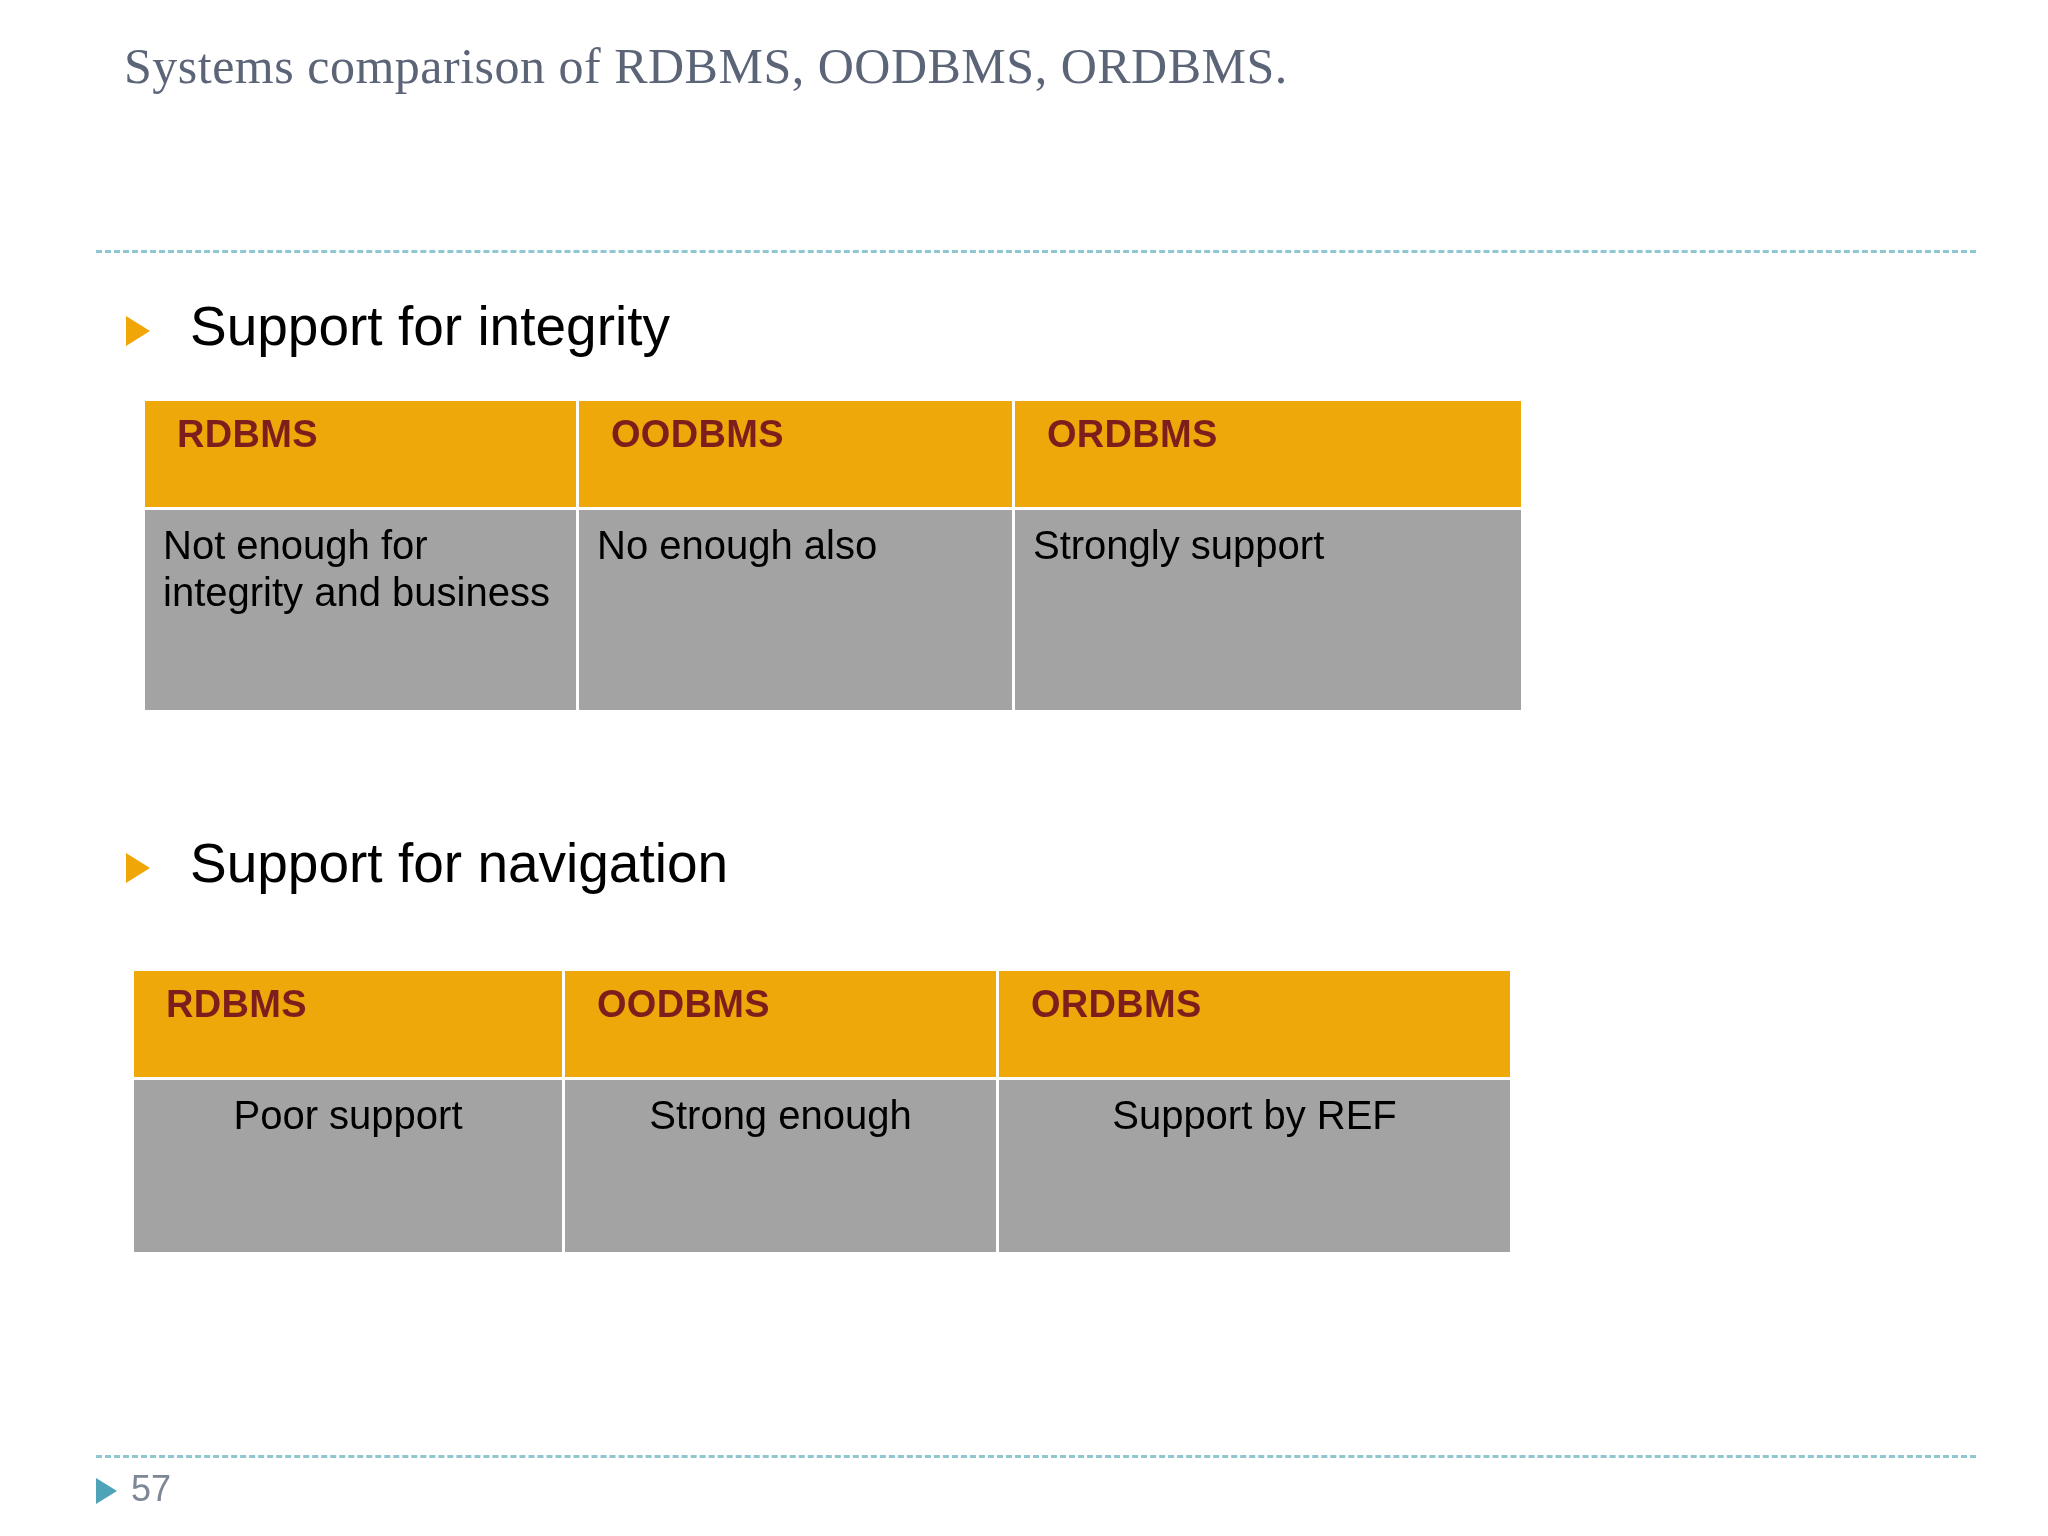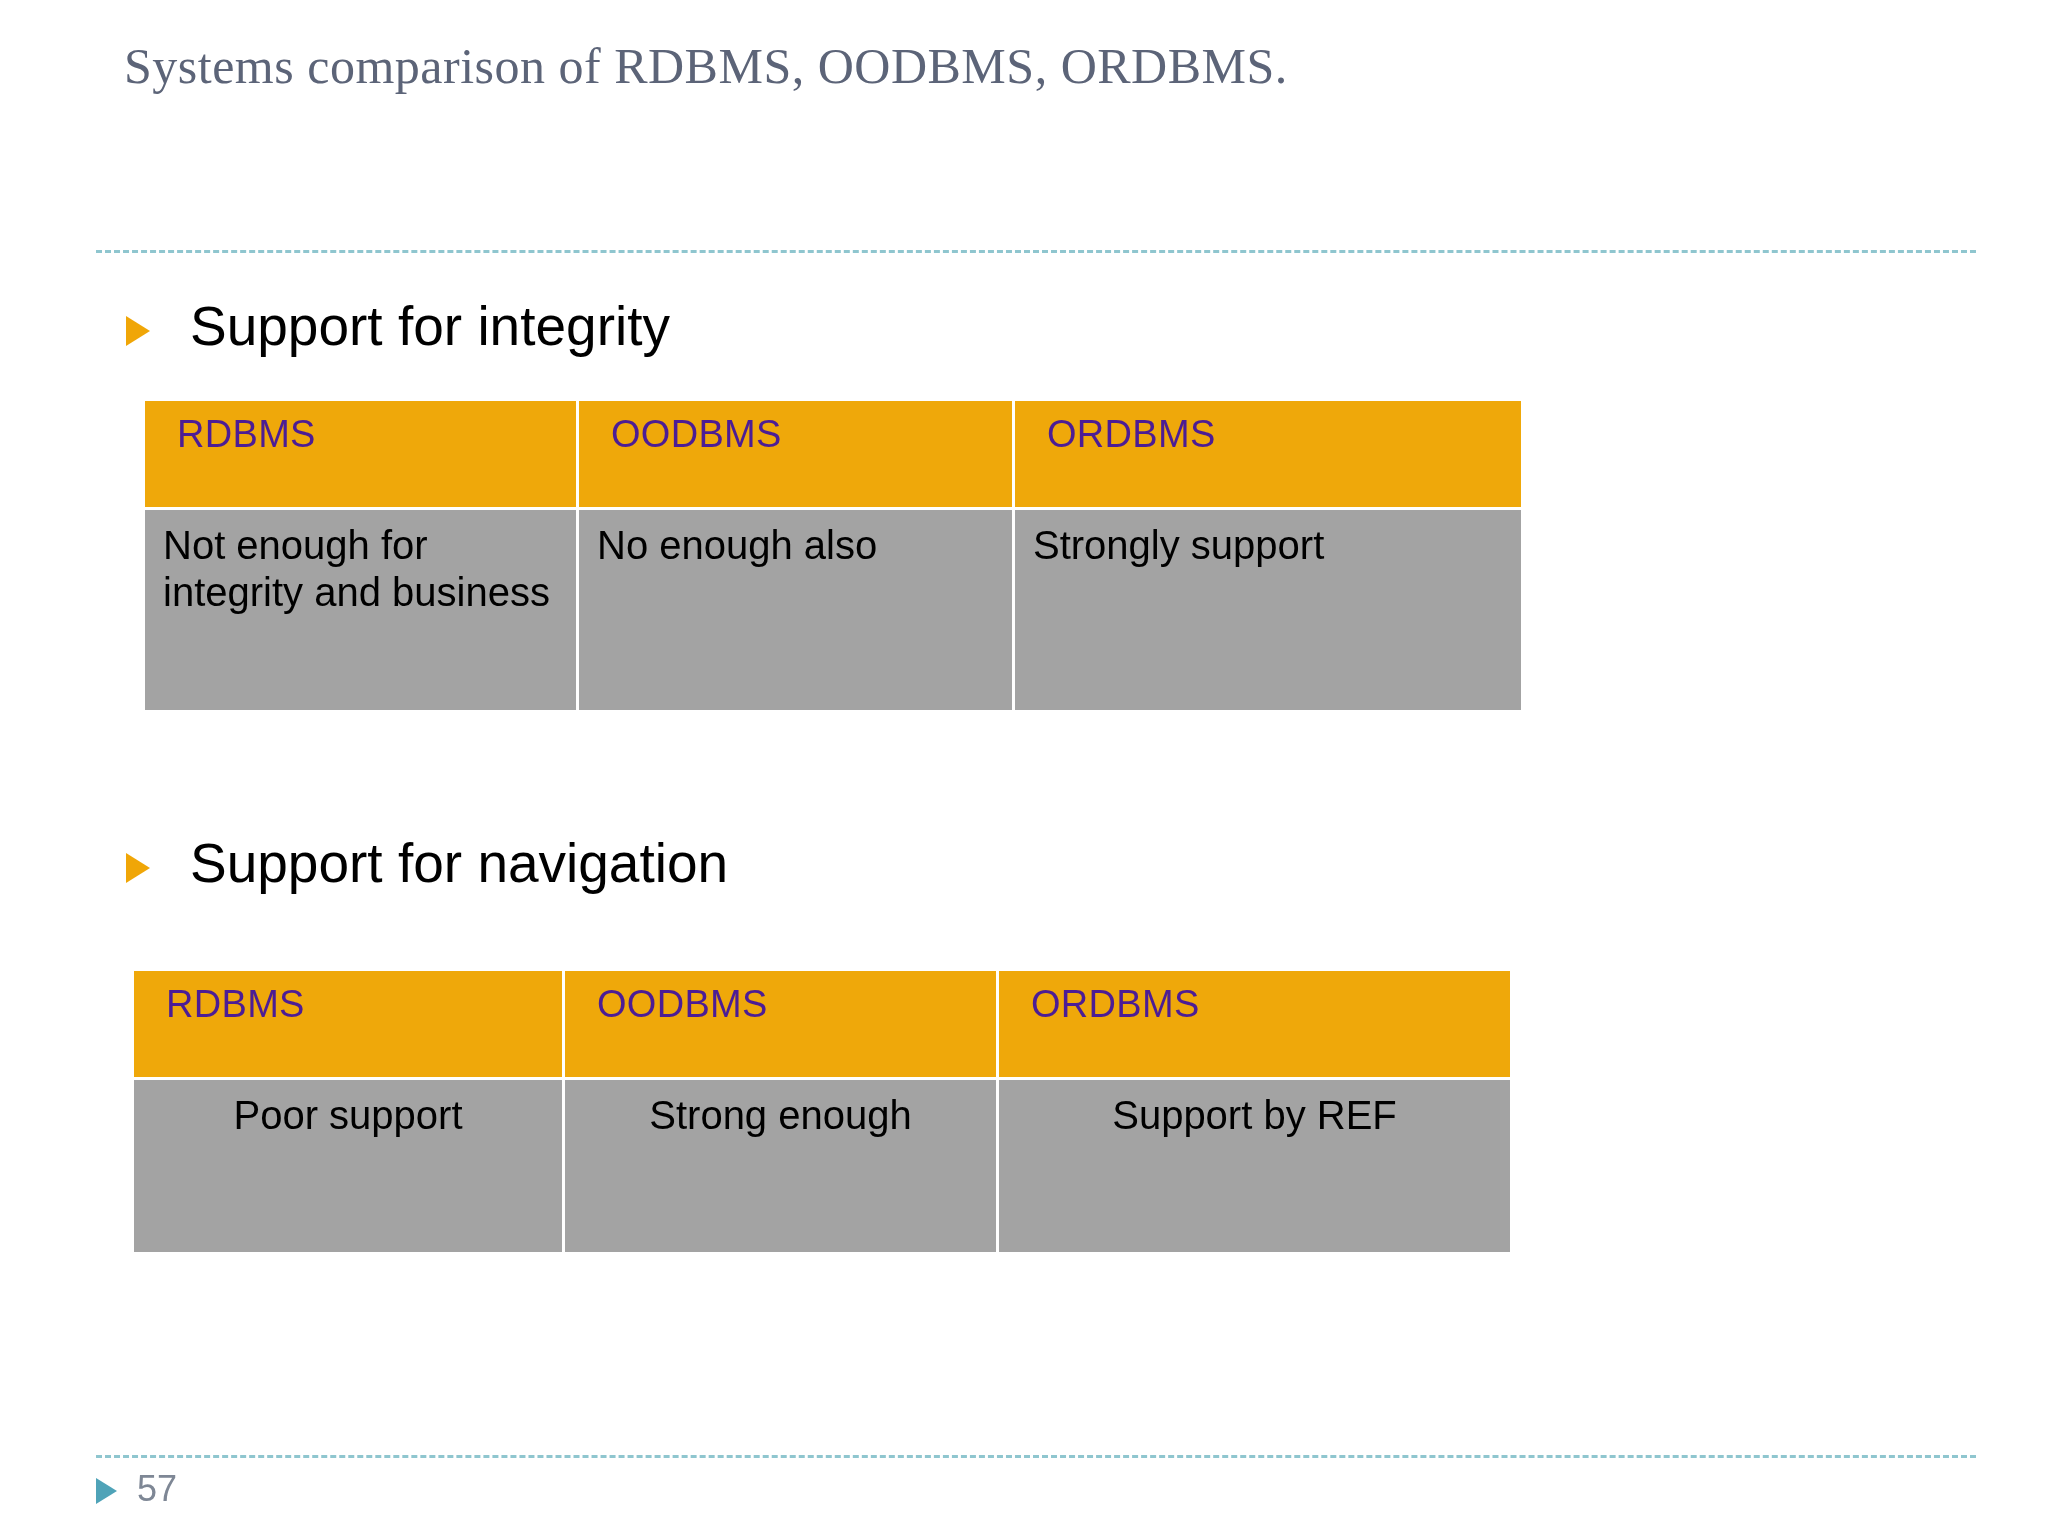--- a/index.html
+++ b/index.html
@@ -56,21 +56,21 @@
     border-top: 3px dashed #8FC6CF;
   }
 
   
   .footer {
     position: absolute;
     left: 96px;
     top: 1468px;
     display: flex;
     align-items: center;
-    gap: 20px;
+    gap: 14px;
   }
   .footer-marker {
     width: 0;
     height: 0;
     border-left: 21px solid #4FA3B8;
     border-top: 13px solid transparent;
     border-bottom: 13px solid transparent;
     margin-top: 4px;
   }
   .footer-number {
@@ -115,23 +115,23 @@
     table-layout: fixed;
   }
   .cmp-table th, .cmp-table td {
     text-align: left;
     vertical-align: top;
     padding: 12px 18px 10px 18px;
     font-family: "Liberation Sans", sans-serif;
   }
   .cmp-table th {
     background: #EFA80A;
-    color: #4c1d95;
+    color: #7f1d1d;
     font-size: 38px;
-    font-weight: normal;
+    font-weight: bold;
     height: 84px;
     letter-spacing: 0.3px;
     padding-left: 32px;
   }
   .cmp-table td {
     background: #a3a3a3;
     color: #000000;
     font-size: 40px;
     font-weight: normal;
     line-height: 1.18;

